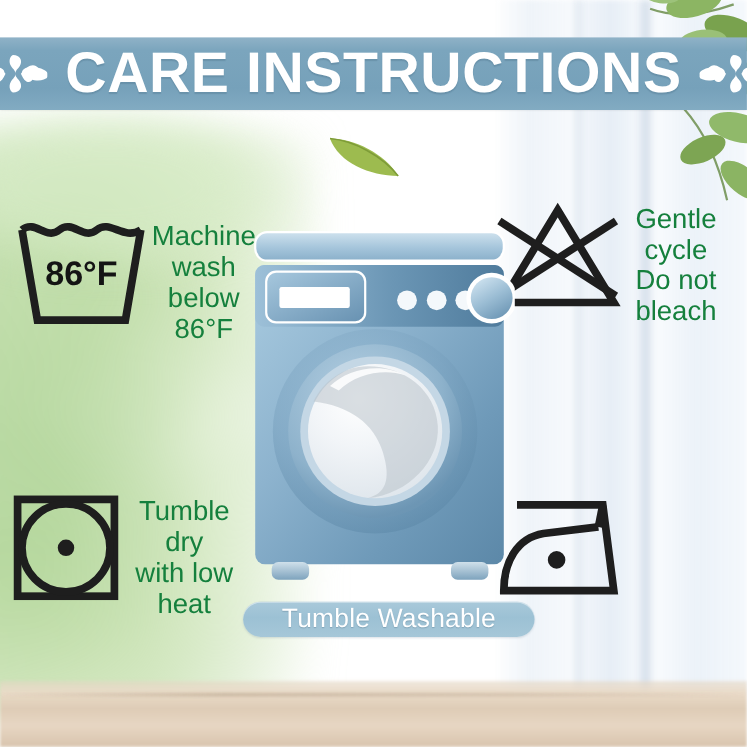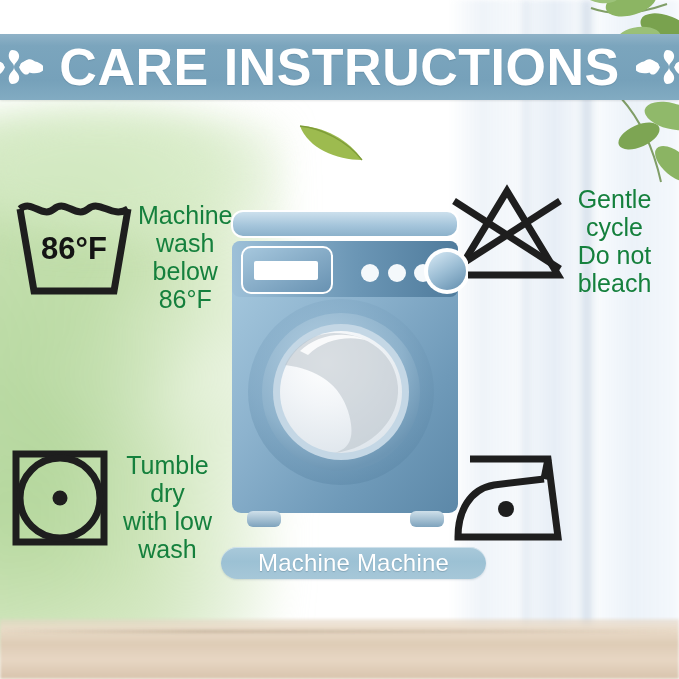--- a/index.html
+++ b/index.html
@@ -217,21 +217,21 @@
 
   <div class="cell" id="cell-dry">
     <div class="glyph">
       <svg width="100" height="100" viewBox="0 0 100 100">
         <rect class="ink" x="6" y="6" width="88" height="88"></rect>
         <circle class="ink" cx="50" cy="50" r="40"></circle>
         <circle class="ink-fill" cx="50" cy="50" r="7.5"></circle>
       </svg>
     </div>
     <div class="caption">Tumble dry
-with low wash</div>
+with low heat</div>
   </div>
 
   <div class="cell" id="cell-iron">
     <div class="glyph">
       <svg width="122" height="94" viewBox="0 0 122 94">
         <path class="ink" d="M22 8 L100 8 L110 86 L10 86 C10 60,22 38,46 34 L96 28"></path>
         <path class="ink" d="M96 28 L100 8"></path>
         <circle class="ink-fill" cx="58" cy="58" r="8"></circle>
       </svg>
     </div>
@@ -308,16 +308,16 @@
       <circle cx="119" cy="187" r="61" fill="url(#glassG)"></circle>
       <path d="M63 160 C96 164,118 180,126 206 C134 232,128 244,112 248 C150 244,178 214,176 182 C174 150,146 128,112 128 C90 128,72 142,63 160 Z" fill="#b9c3ca" opacity=".55"></path>
       <path d="M78 146 C94 130,124 124,146 136 C128 130,102 134,86 150 Z" fill="#ffffff" opacity=".85"></path>
 
       <rect x="25" y="306" width="34" height="16" rx="6" fill="url(#footG)"></rect>
       <rect x="188" y="306" width="34" height="16" rx="6" fill="url(#footG)"></rect>
     </svg>
   </div>
 
   <div class="badge">
-    <span class="badge-text">Machine Machine</span>
+    <span class="badge-text">Tumble Washable</span>
   </div>
 
 </div>
 
 </body></html>

